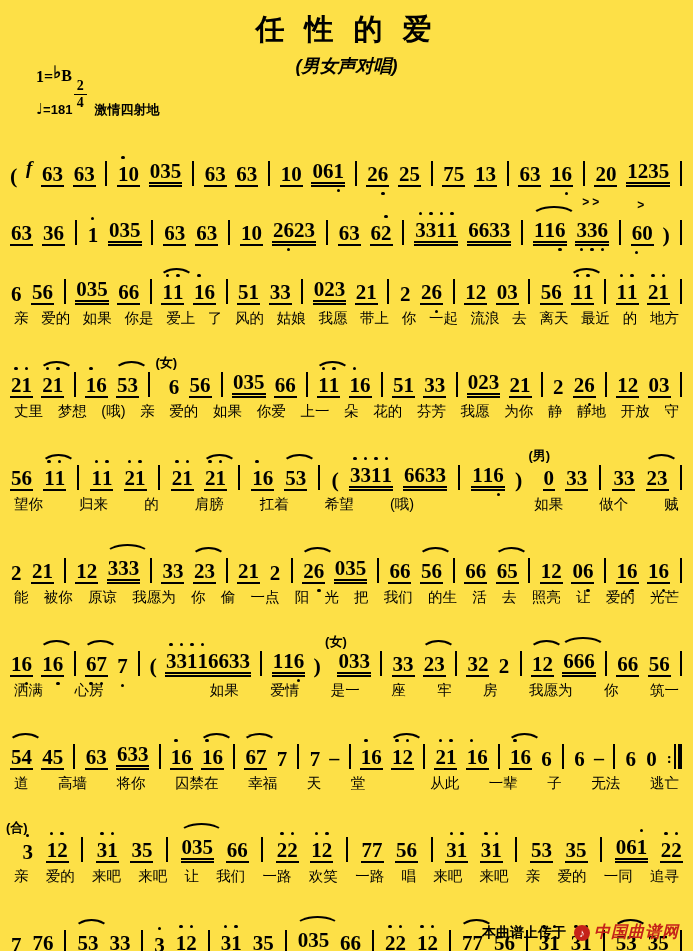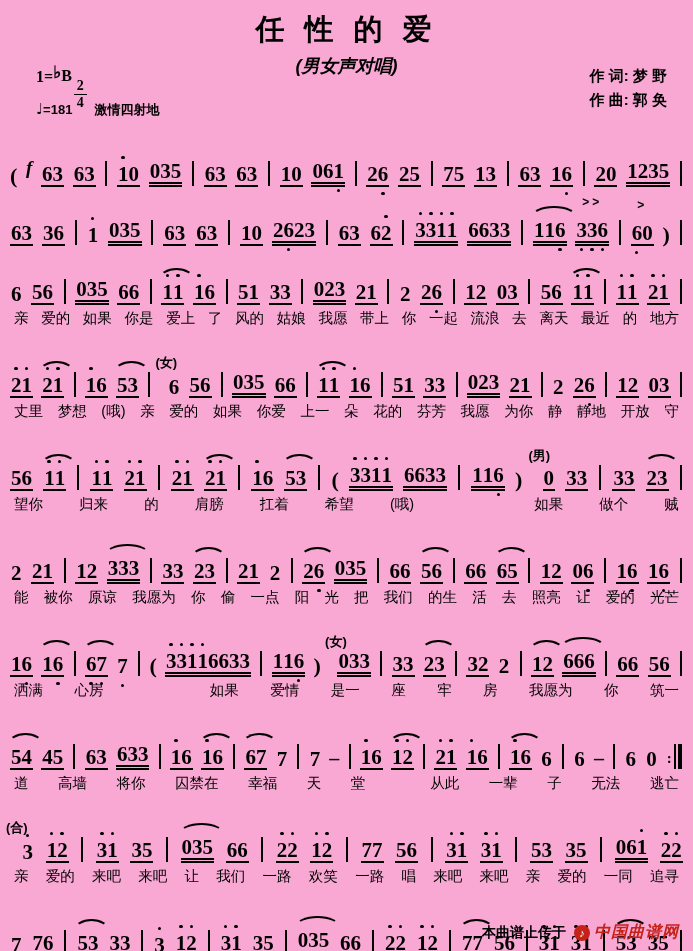--- a/index.html
+++ b/index.html
@@ -1,16 +1,16 @@
 <!DOCTYPE html>
 <html><head>
 <meta charset="utf-8">
 <style>
   html,body{margin:0;padding:0;background:#888;}
-  .page{width:693px;height:951px;margin:0 auto;background:#f9a8d4;color:#000;
+  .page{width:693px;height:951px;margin:0 auto;background:#fde047;color:#000;
     font-family:"Liberation Sans",sans-serif;position:relative;box-sizing:border-box;
     padding:4px 10px;overflow:hidden;}
   
   .title{text-align:center;font-size:29px;font-weight:bold;letter-spacing:6px;margin-top:6px;}
   .subtitle{text-align:center;font-size:18px;font-weight:bold;margin-top:4px;font-style:italic;}
   .meta{position:relative;height:44px;}
   .keyblock{position:absolute;left:26px;top:-16px;font-size:16px;font-weight:bold;
     font-family:"Liberation Serif",serif;}
   .flat{font-size:17px;vertical-align:4px;}
   .keynote{vertical-align:1px;}
@@ -77,24 +77,20 @@
     <div class="meta">
       <div class="keyblock">
         <span>1=</span><span class="flat">♭</span><span class="keynote">B</span><span class="frac">
             <span class="ft">2</span>
             <span class="fb">4</span>
           </span>
       </div>
       <div class="tempoblock">
         <span class="qnote">♩</span><span>=181</span><span class="expr">激情四射地</span>
       </div>
-      <div class="credits">
-        <div>作 词: 梦  野</div>
-        <div>作 曲: 郭  奂</div>
-      </div>
     </div>
   </div>
 
   <div class="score">
       <div class="mline nolyr">
         <div class="notes">
           <span class="txt">(</span>
           <span class="dyn">f</span>
           <span class="ng u1"><span class="ch">6</span><span class="ch">3</span></span>
           <span class="ng u1"><span class="ch">6</span><span class="ch">3</span></span>

